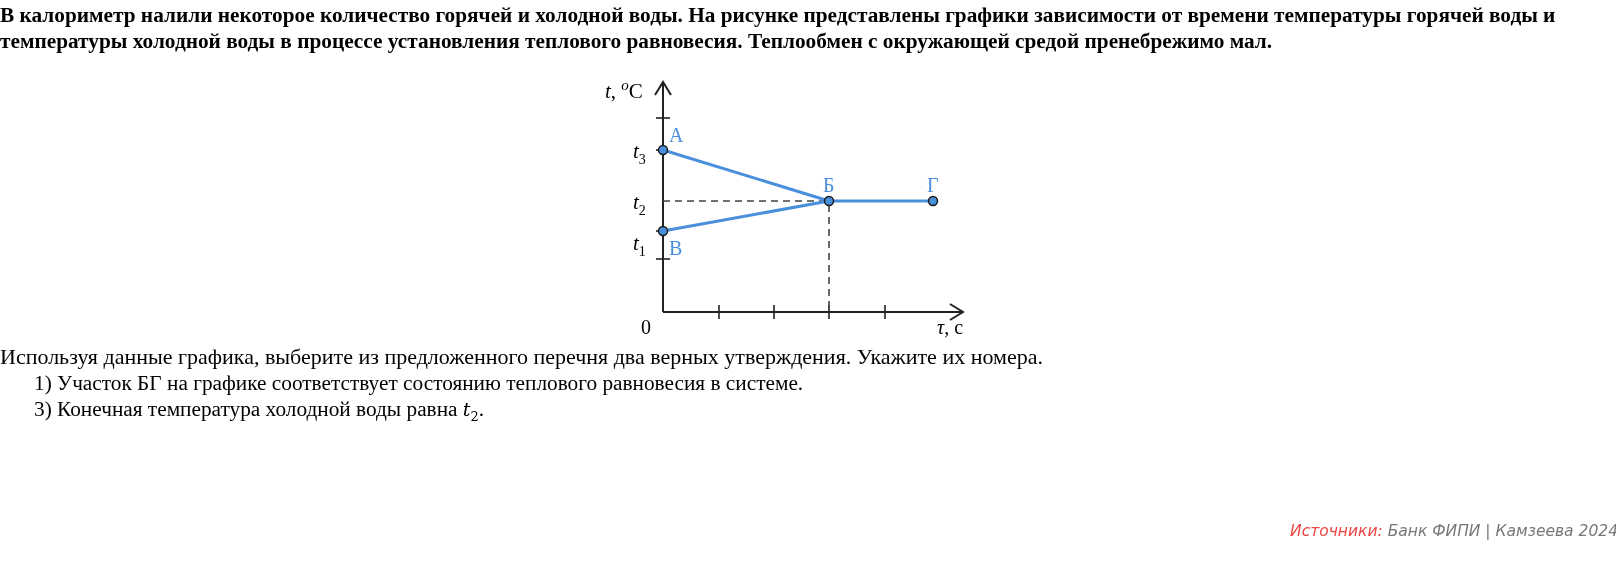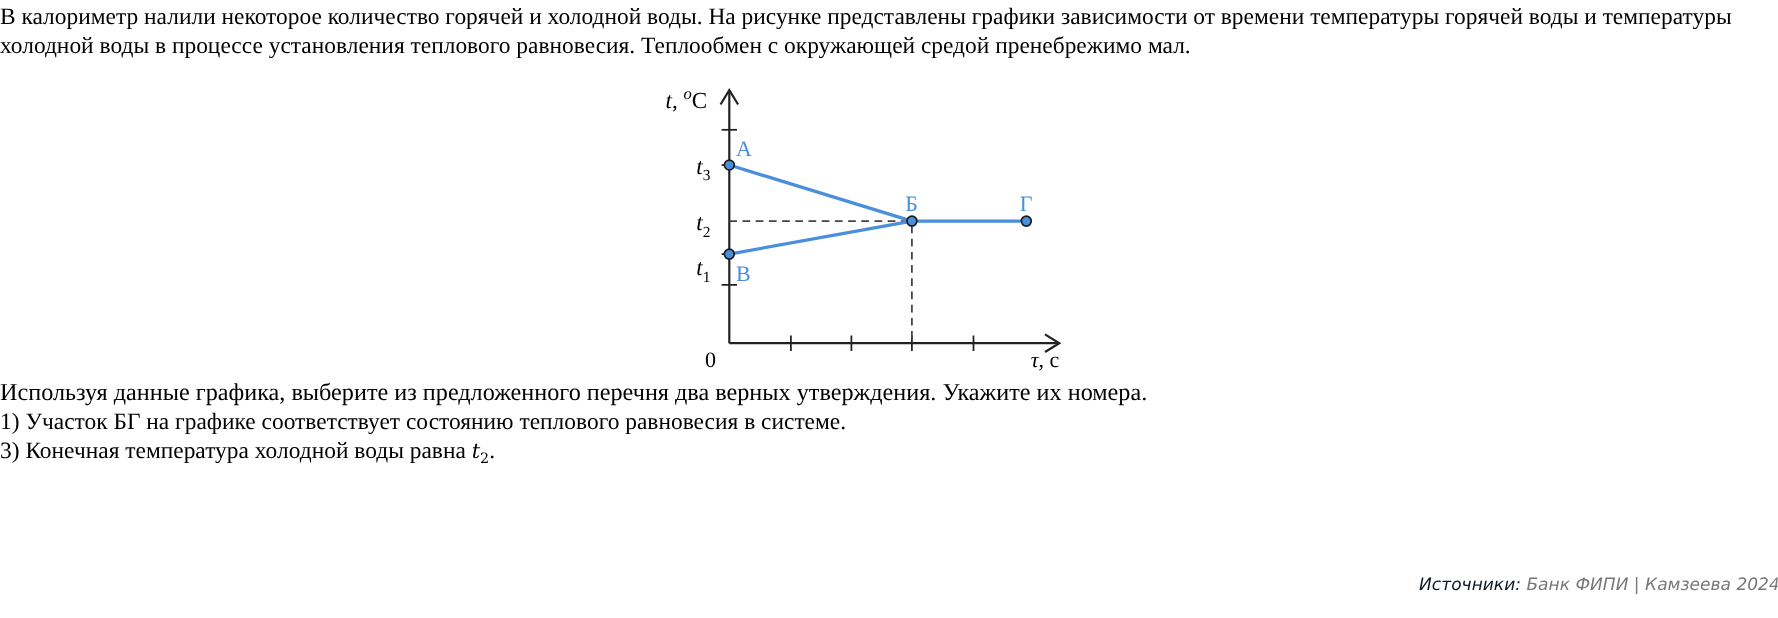--- a/index.html
+++ b/index.html
@@ -1,28 +1,28 @@
 <!DOCTYPE html>
 <html><head>
 <meta charset="utf-8">
 <style>
   html, body { margin:0; padding:0; background:#ffffff; }
   body { width:1616px; height:562px; position:relative; overflow:hidden;
          font-family:"Liberation Serif","DejaVu Serif",serif; color:#000; }
-  .intro { position:absolute; left:0; top:2px; width:1600px; font-size:21.3px; line-height:26px; margin:0; }
+  .intro { position:absolute; left:0; top:2px; width:1600px; font-size:21.3px; line-height:26px; margin:0;font-weight:bold; }
   .figure { position:absolute; left:0; top:0; width:1616px; height:345px; pointer-events:none; }
   .figure svg { position:absolute; left:0; top:0; }
   .question { position:absolute; left:0; top:344px; font-size:22px; line-height:26.4px; margin:0; }
   .options { list-style:none; margin:0; padding:0; position:absolute; left:0; top:370px; font-size:21.3px; line-height:26.4px; }
-  .options li { white-space:nowrap; }
+  .options li { white-space:nowrap;padding-left:34px; }
   .math { font-family:"DejaVu Serif","Liberation Serif",serif; font-style:italic; font-size:19px; }
   .math sub { font-size:13px; font-style:normal; }
   .sources { position:absolute; right:-2px; top:522px; font-family:"DejaVu Sans","Liberation Sans",sans-serif;
              font-style:italic; font-size:15.5px; white-space:nowrap; }
-  .sources .lbl { color:#0f172a; }
+  .sources .lbl { color:#ef4444; }
   .sources .val { color:#777; }
   .svgtext { font-family:"Liberation Serif","DejaVu Serif",serif; }
 </style>
 </head>
 <body>
 
 <p class="intro">В калориметр налили некоторое количество горячей и холодной воды. На рисунке представлены графики зависимости от времени температуры горячей воды и температуры холодной воды в процессе установления теплового равновесия. Теплообмен с окружающей средой пренебрежимо мал.</p>
 
 <div class="figure">
   <svg width="1616" height="345" viewBox="0 0 1616 345" xmlns="http://www.w3.org/2000/svg">

